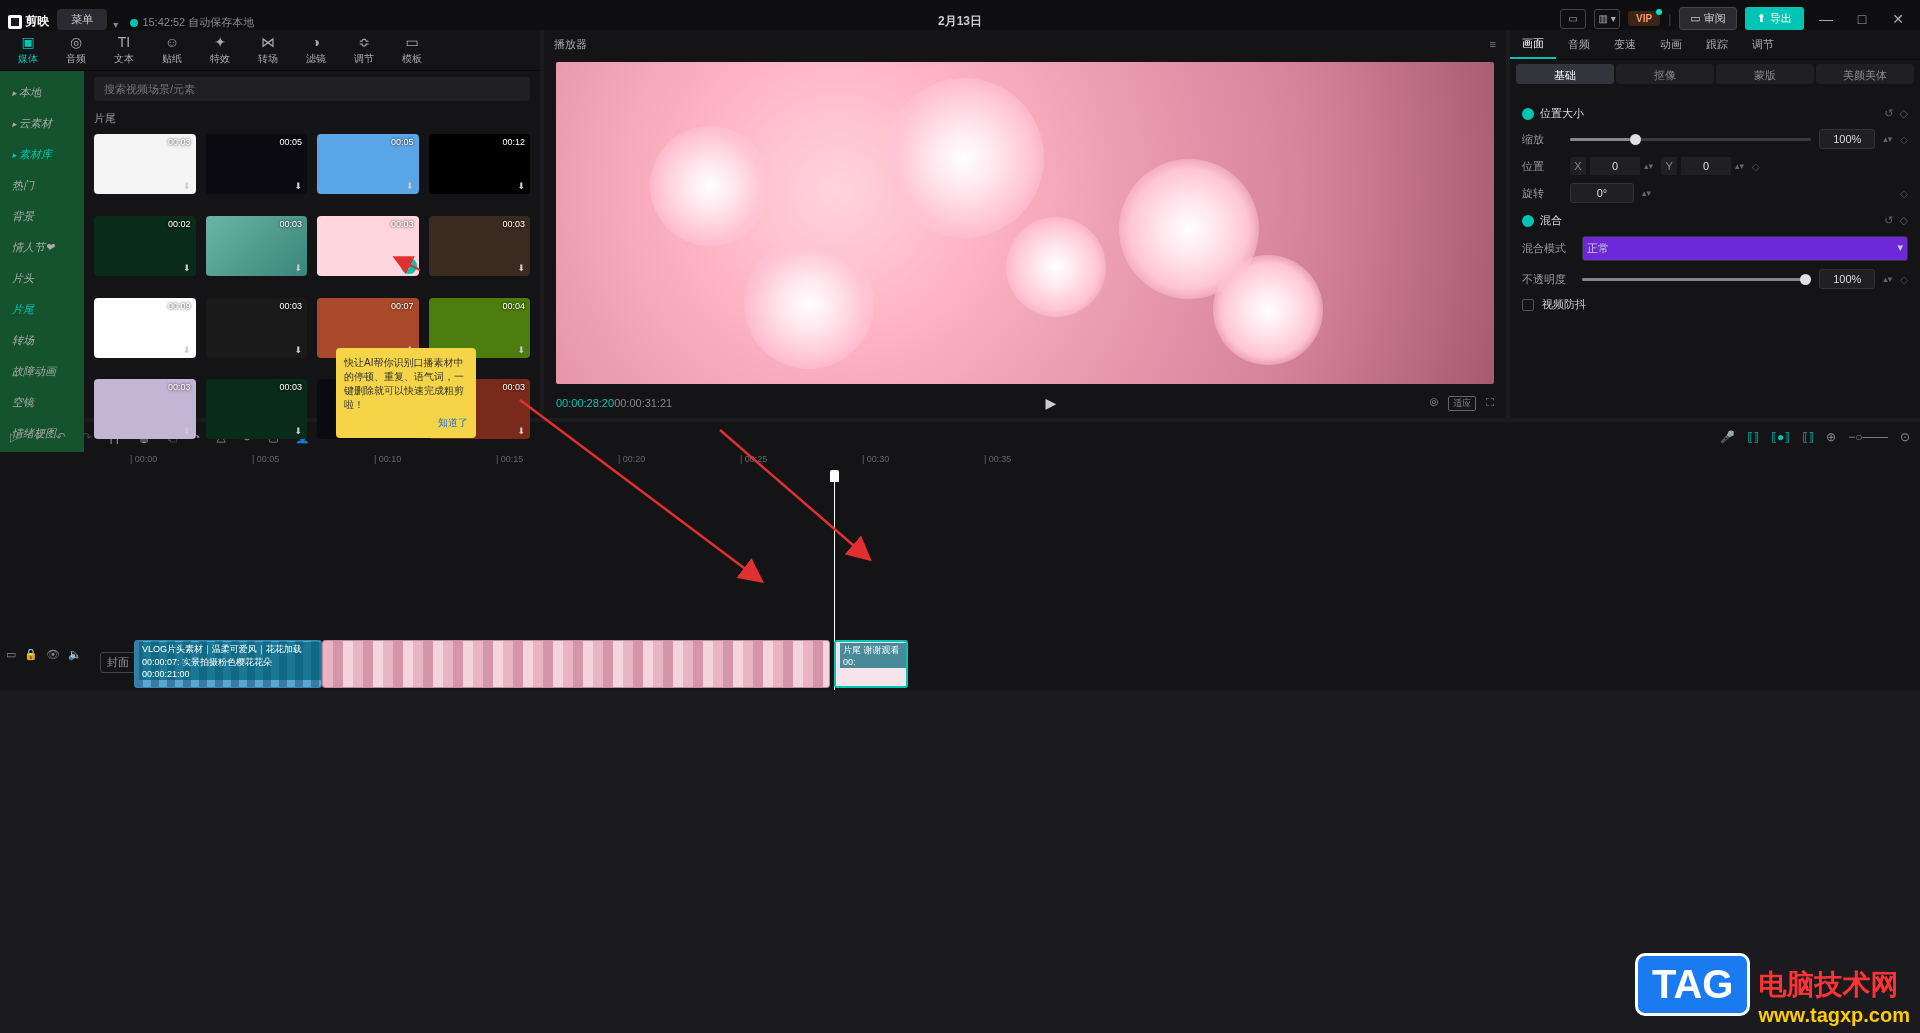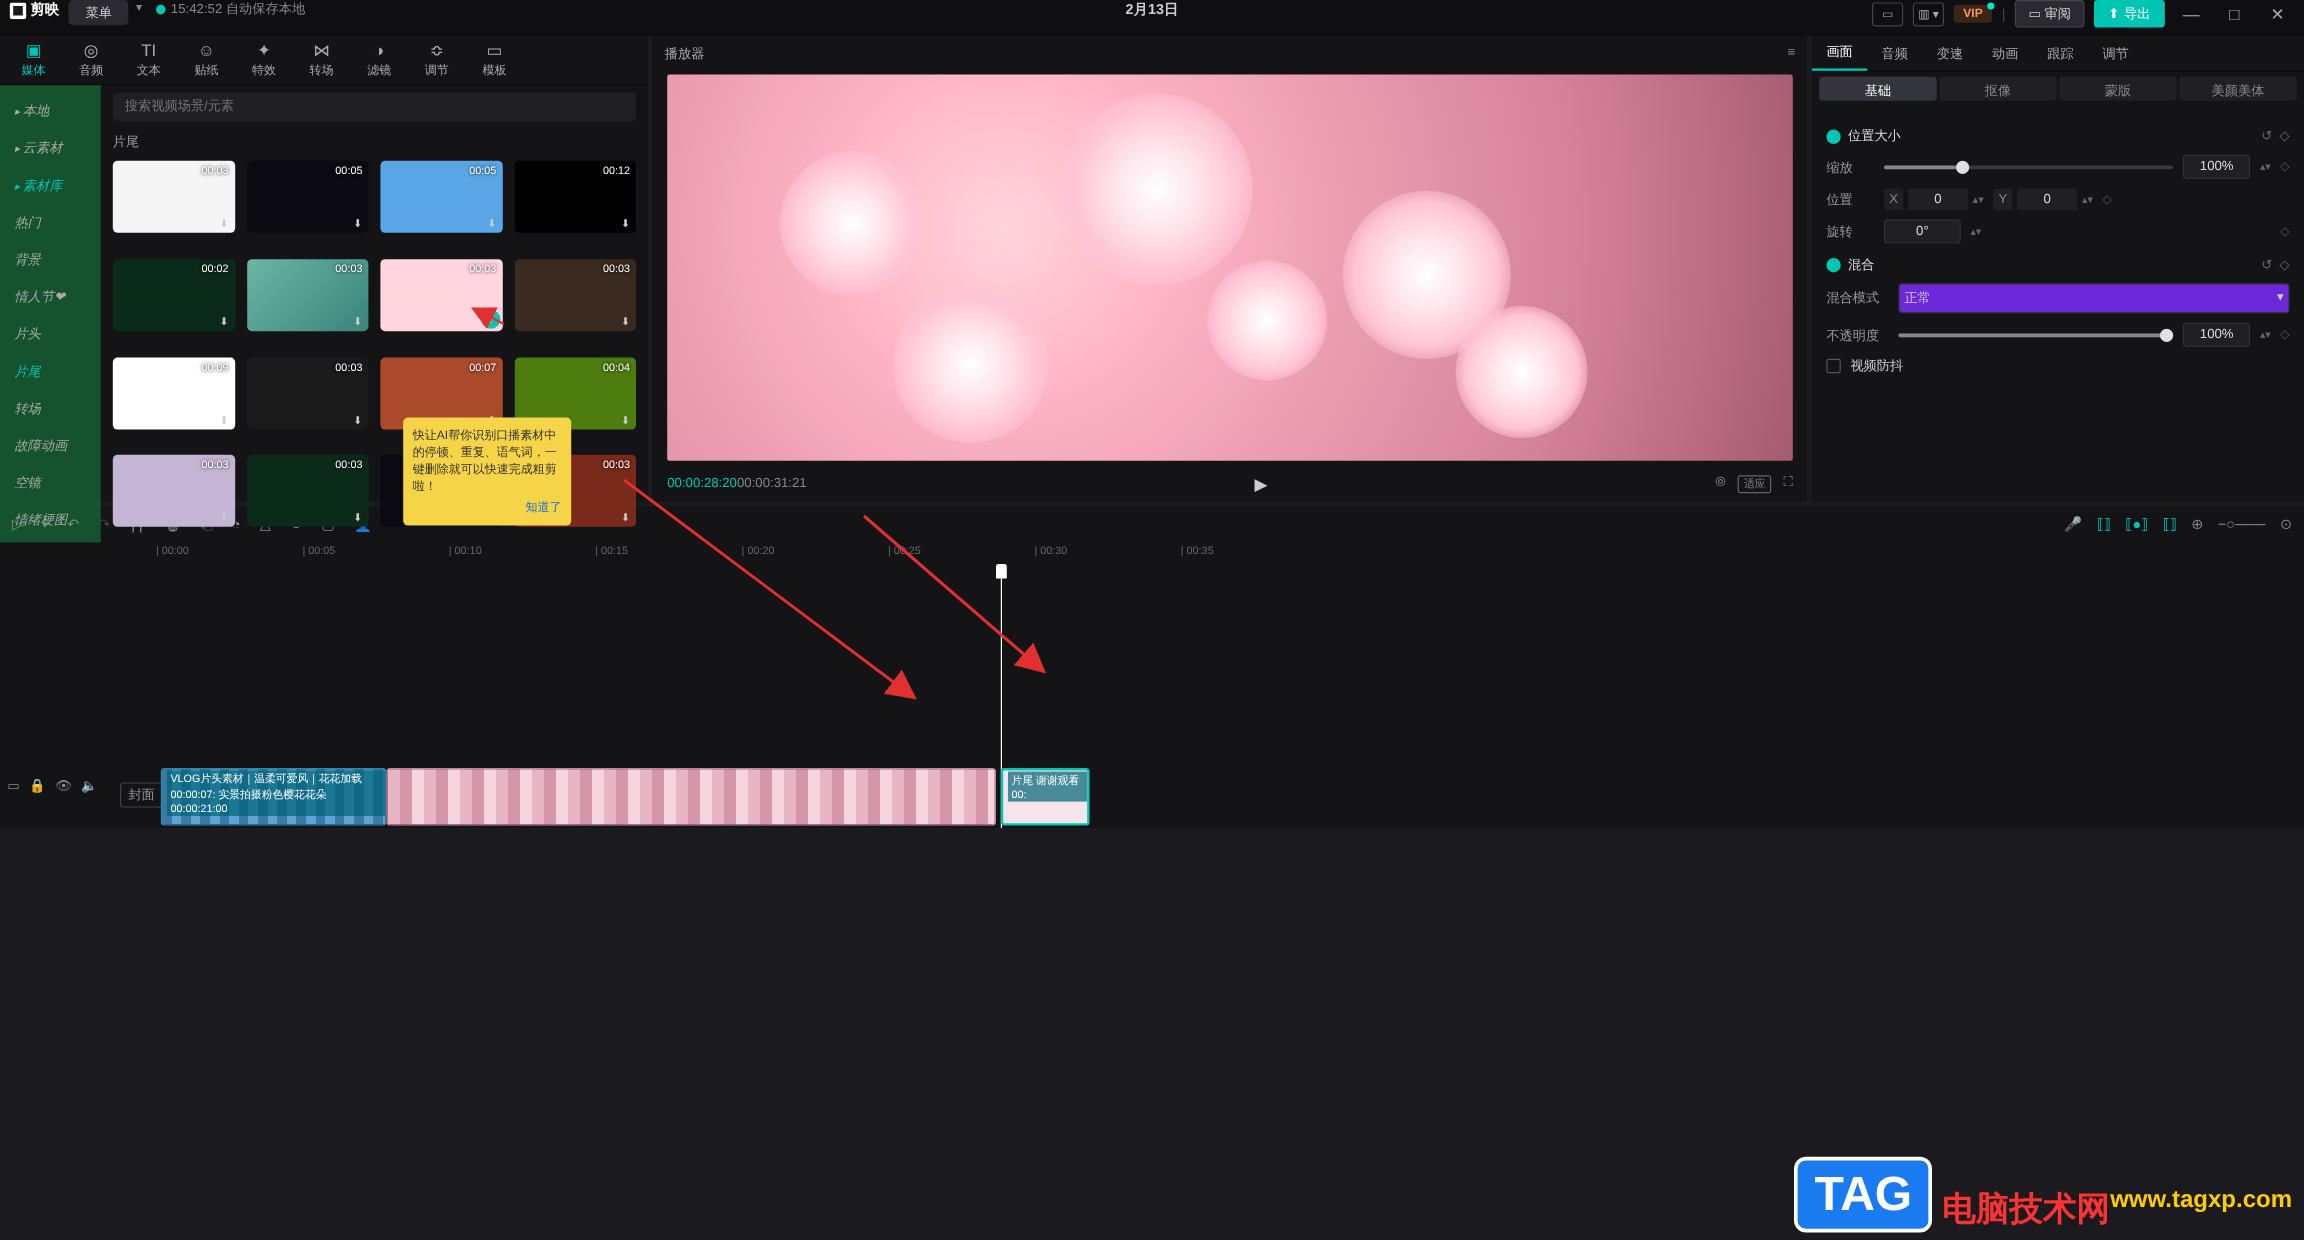--- a/index.html
+++ b/index.html
@@ -1,19 +1,19 @@
 <!DOCTYPE html>
 <html><head>
 <meta charset="utf-8">
 <style>
 * { margin: 0; padding: 0; box-sizing: border-box; font-family: "Microsoft YaHei", sans-serif; }
 body { background: #1b1b1f; color: #d0d0d0; width: 1920px; height: 1033px; overflow: hidden; position: relative; }
 
 
-.titlebar { height: 30px; background: #0f0f12; display: flex; align-items: flex-start; padding: 0 8px; font-size: 12px; }
+.titlebar { height: 30px; background: #0f0f12; display: flex; align-items: flex-end; padding: 0 8px; font-size: 12px; }
 .titlebar .logo { color: #fff; font-weight: bold; margin-right: 8px; display: flex; align-items: center; }
 .titlebar .menu-btn { background: #2a2a30; padding: 3px 14px; border-radius: 4px; margin-right: 6px; cursor: pointer; font-size: 11px; }
 .titlebar .chev { color: #888; font-size: 10px; margin-right: 12px; }
 .titlebar .autosave { color: #888; font-size: 11px; display: flex; align-items: center; gap: 4px; }
 .titlebar .autosave .dot { width: 8px; height: 8px; border-radius: 50%; background: #00c5b5; }
 .titlebar .proj-name { position: absolute; left: 50%; transform: translateX(-50%); color: #ccc; font-weight: bold; font-size: 12px; }
 .titlebar .right { margin-left: auto; display: flex; align-items: center; gap: 8px; }
 .titlebar .icon-btn { width: 26px; height: 20px; border: 1px solid #444; border-radius: 3px; display: flex; align-items: center; justify-content: center; font-size: 10px; color: #aaa; }
 .titlebar .vip { background: #3a2618; color: #ff9955; padding: 2px 8px; border-radius: 3px; font-size: 10px; font-weight: bold; position: relative; }
 .titlebar .vip::after { content: ""; position: absolute; top: -2px; right: -2px; width: 6px; height: 6px; background: #00e5c5; border-radius: 50%; }
@@ -108,21 +108,21 @@
 .clip.c2 { left: 322px; width: 508px; background: repeating-linear-gradient(90deg, #e8b5c5 0 10px, #d595aa 10px 20px, #f5d5dd 20px 30px); border: 1px solid #c585a0;}
 .clip.c3 { left: 834px; width: 74px; background: #f5e5ea; border: 2px solid #00c5b5; }
 .clip.c3 .lbl { background: rgba(0,100,120,.7); }
 
 
 .arrow { position: absolute; pointer-events: none; }
 
 
 .watermark { position: absolute; right: 10px; bottom: 6px; display: flex; align-items: center; font-weight: bold; }
 .watermark .tag { background: #1a7af0; color: #fff; font-size: 40px; padding: 6px 14px; border-radius: 10px; border: 3px solid #fff; }
-.watermark .txt { margin-left: 8px; display: flex; flex-direction: row; margin-top: 24px; }
+.watermark .txt { margin-left: 8px; display: flex; flex-direction: column; margin-top: 24px; }
 .watermark .txt .cn { color: #ff3333; font-size: 28px; }
 .watermark .txt .url { color: #ffcc00; font-size: 20px; }
 
 
 .bg-white{background:#f5f5f5;color:#c33}.bg-dark{background:#0a0a10}.bg-blue{background:#5aa5e5}.bg-black{background:#000}
 .bg-green{background:#0a2a1a}.bg-hand{background:linear-gradient(135deg,#6ab5a5,#3a857a)}.bg-pink{background:#ffd5de}
 .bg-brown{background:#3a2a20}.bg-end1{background:#fff}.bg-end2{background:#1a1a1a}.bg-orange{background:#aa4a2a}
 .bg-teal{background:#4d7c0f}.bg-beige{background:#c5b5d5}.bg-gr2{background:#0a2a1a}.bg-red{background:#7a2a1a}
 </style>
 </head>

